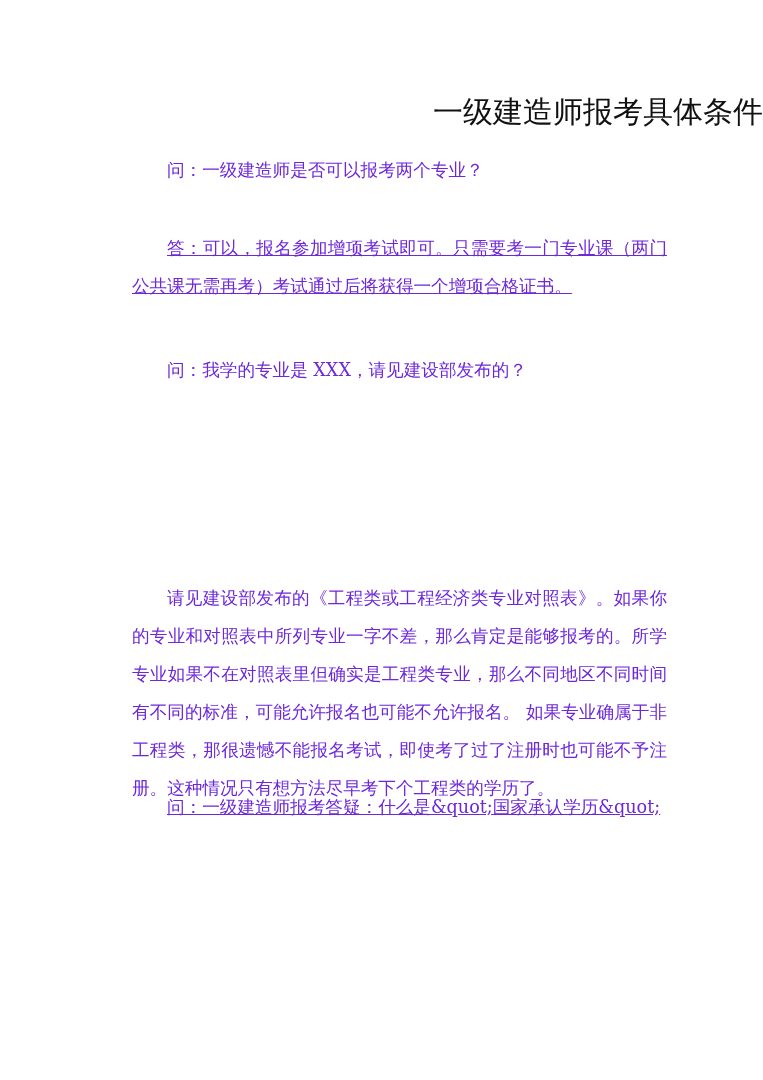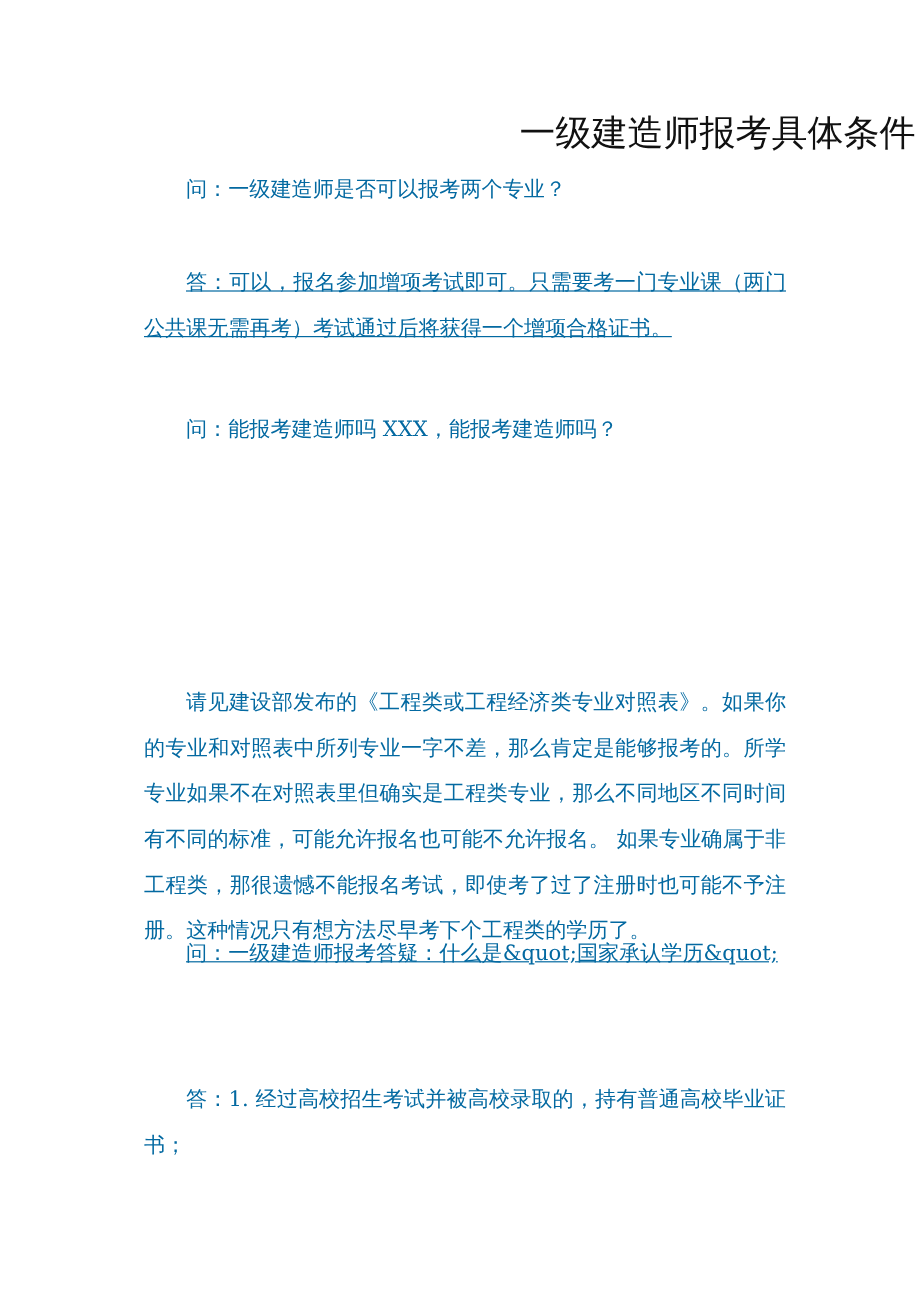--- a/index.html
+++ b/index.html
@@ -35,39 +35,38 @@
       letter-spacing: 0px;
       color: #111111;
       margin: 0;
     }
     .para {
       position: absolute;
       left: 116px;
       width: 535px;
       font-size: 17.6px;
       line-height: 38px;
-      margin: 4px;
+      margin: 16px;
       text-indent: 35px;
       text-align: justify;
-      color: #0369a1;
+      color: #6d28d9;
       white-space: normal;
       word-break: break-all;
     }
   </style>
 </head>
 <body>
 
 <div class="page">
   <h1 class="title">一级建造师报考具体条件</h1>
 
   <p class="para" style="top:135px;">问：一级建造师是否可以报考两个专业？</p>
 
   <p class="para" style="top:213px;text-decoration:underline;">答：可以，报名参加增项考试即可。只需要考一门专业课（两门公共课无需再考）考试通过后将获得一个增项合格证书。</p>
 
-  <p class="para" style="top:335px;">问：能报考建造师吗 XXX，能报考建造师吗？</p>
+  <p class="para" style="top:335px;">问：我学的专业是 XXX，请见建设部发布的？</p>
 
 
   <p class="para" style="top:563px;">请见建设部发布的《工程类或工程经济类专业对照表》。如果你的专业和对照表中所列专业一字不差，那么肯定是能够报考的。所学专业如果不在对照表里但确实是工程类专业，那么不同地区不同时间有不同的标准，可能允许报名也可能不允许报名。 如果专业确属于非工程类，那很遗憾不能报名考试，即使考了过了注册时也可能不予注册。这种情况只有想方法尽早考下个工程类的学历了。</p>
 
   <p class="para" style="top:772px;text-decoration:underline;">问：一级建造师报考答疑：什么是&amp;quot;国家承认学历&amp;quot;</p>
 
-  <p class="para" style="top:894px;">答：1. 经过高校招生考试并被高校录取的，持有普通高校毕业证书；</p>
 </div>
 
 </body></html>

